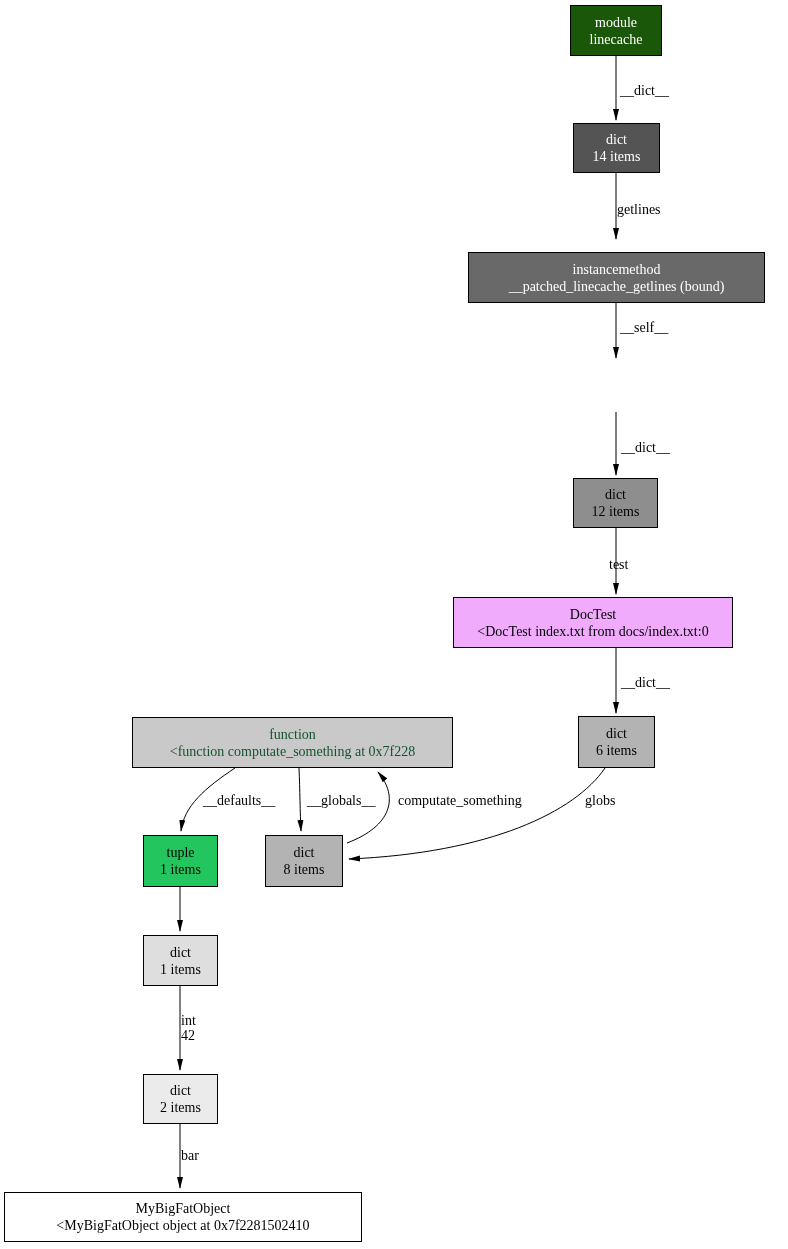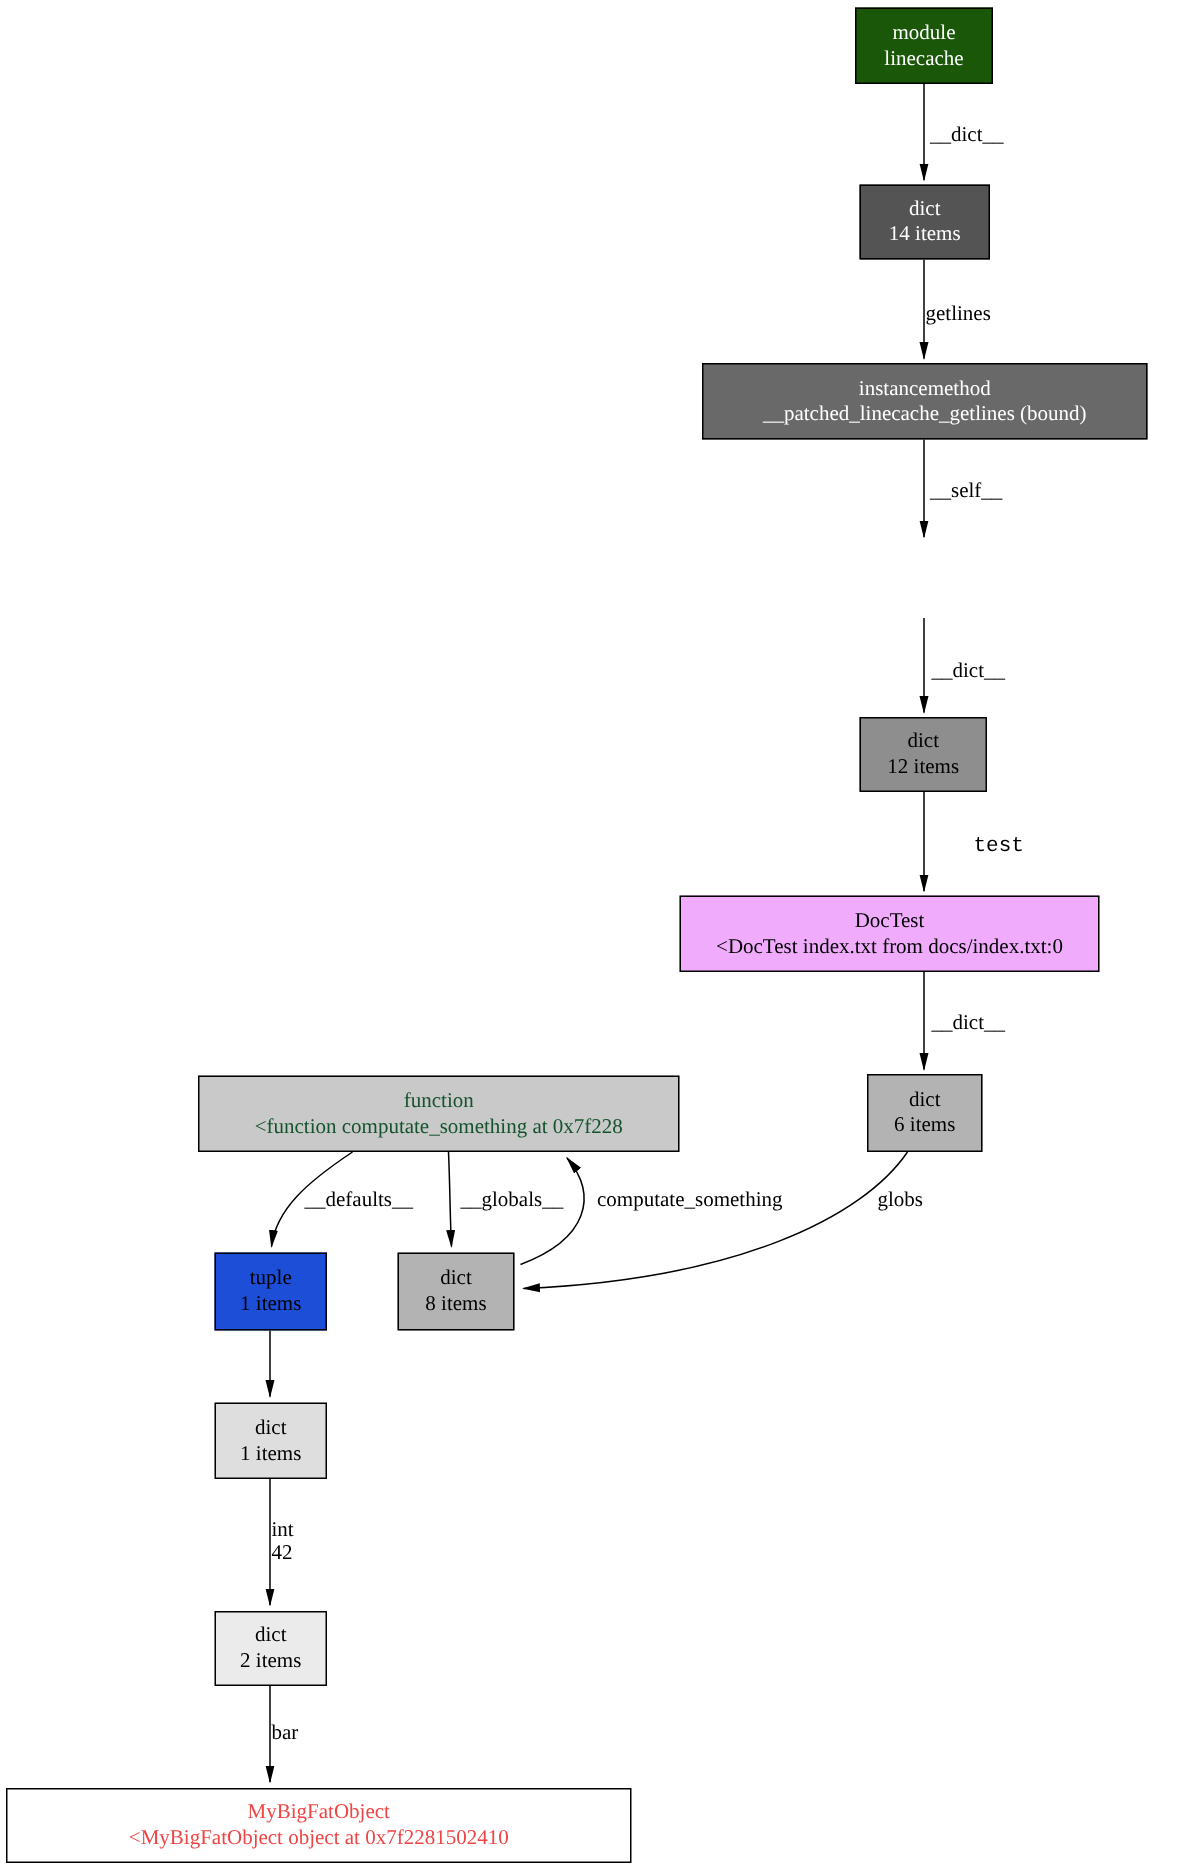--- a/index.html
+++ b/index.html
@@ -56,21 +56,21 @@
   <div class="node" style="left: 570px; top: 5px; width: 92px; height: 51px; background: rgb(26, 87, 8); color: rgb(255, 255, 255);">
     <div>module</div>
     <div>linecache</div>
   </div>
 
   <div class="node" style="left: 573px; top: 123px; width: 87px; height: 50px; background: rgb(84, 84, 84); color: rgb(255, 255, 255);">
     <div>dict</div>
     <div>14 items</div>
   </div>
 
-  <div class="node" style="left: 468px; top: 242px; width: 297px; height: 51px; background: rgb(105, 105, 105); color: rgb(255, 255, 255);">
+  <div class="node" style="left: 468px; top: 252px; width: 297px; height: 51px; background: rgb(105, 105, 105); color: rgb(255, 255, 255);">
     <div>instancemethod</div>
     <div>__patched_linecache_getlines (bound)</div>
   </div>
 
 
   <div class="node" style="left: 573px; top: 478px; width: 85px; height: 50px; background: rgb(142, 142, 142); color: rgb(0, 0, 0);">
     <div>dict</div>
     <div>12 items</div>
   </div>
 
@@ -82,50 +82,50 @@
   <div class="node" style="left: 578px; top: 716px; width: 77px; height: 52px; background: rgb(179, 179, 179); color: rgb(0, 0, 0);">
     <div>dict</div>
     <div>6 items</div>
   </div>
 
   <div class="node" style="left: 132px; top: 717px; width: 321px; height: 51px; background: rgb(201, 201, 201); color: #14532d;">
     <div>function</div>
     <div>&lt;function computate_something at 0x7f228</div>
   </div>
 
-  <div class="node" style="left: 143px; top: 835px; width: 75px; height: 52px; background: #1d4ed8; color: rgb(0, 0, 0);">
+  <div class="node" style="left: 143px; top: 835px; width: 75px; height: 52px; background: #22c55e; color: rgb(0, 0, 0);">
     <div>tuple</div>
     <div>1 items</div>
   </div>
 
   <div class="node" style="left: 265px; top: 835px; width: 78px; height: 52px; background: rgb(179, 179, 179); color: rgb(0, 0, 0);">
     <div>dict</div>
     <div>8 items</div>
   </div>
 
   <div class="node" style="left: 143px; top: 935px; width: 75px; height: 51px; background: rgb(222, 222, 222); color: rgb(0, 0, 0);">
     <div>dict</div>
     <div>1 items</div>
   </div>
 
   <div class="node" style="left: 143px; top: 1074px; width: 75px; height: 50px; background: rgb(235, 235, 235); color: rgb(0, 0, 0);">
     <div>dict</div>
     <div>2 items</div>
   </div>
 
-  <div class="node" style="left: 4px; top: 1192px; width: 417px; height: 50px; background: rgb(255, 255, 255); color: #ef4444;">
+  <div class="node" style="left: 4px; top: 1192px; width: 358px; height: 50px; background: rgb(255, 255, 255); color: #000000;">
     <div>MyBigFatObject</div>
     <div>&lt;MyBigFatObject object at 0x7f2281502410</div>
   </div>
 
   <div class="elabel" style="left:620px;top:83px;">__dict__</div>
   <div class="elabel" style="left:617px;top:202px;">getlines</div>
   <div class="elabel" style="left:620px;top:320px;">__self__</div>
   <div class="elabel" style="left:621px;top:440px;">__dict__</div>
-  <div class="elabel" style="left:649px;top:557px;font-family:Liberation Mono, monospace;">test</div>
+  <div class="elabel" style="left:609px;top:557px;">test</div>
   <div class="elabel" style="left:621px;top:675px;">__dict__</div>
   <div class="elabel" style="left:585px;top:793px;">globs</div>
   <div class="elabel" style="left:398px;top:793px;">computate_something</div>
   <div class="elabel" style="left:307px;top:793px;">__globals__</div>
   <div class="elabel" style="left:203px;top:793px;">__defaults__</div>
   <div class="elabel" style="left:181px;top:1013px;">
     <div>int</div>
     <div>42</div>
   </div>
   <div class="elabel" style="left:181px;top:1148px;">bar</div>

